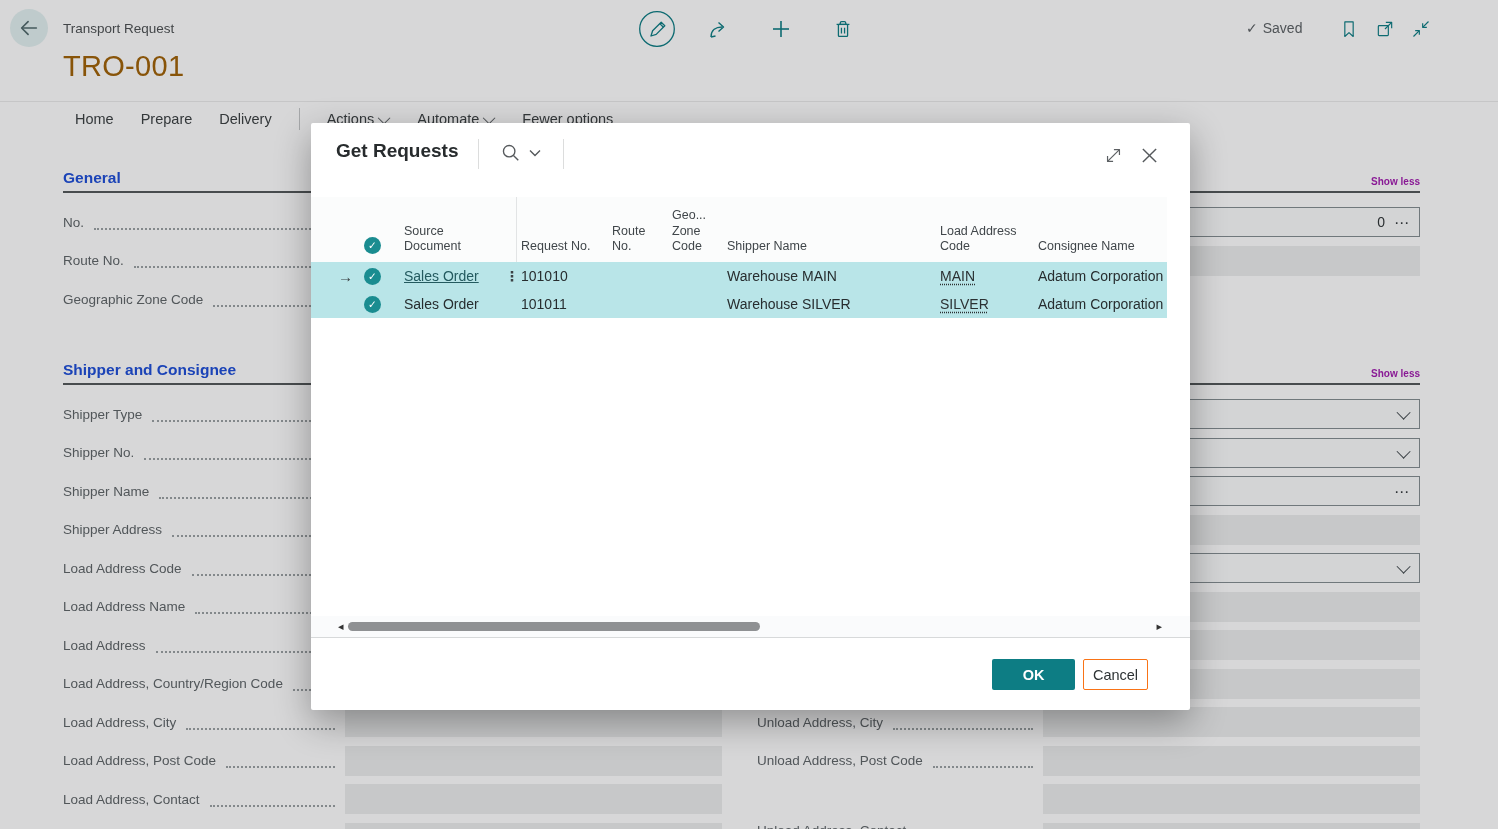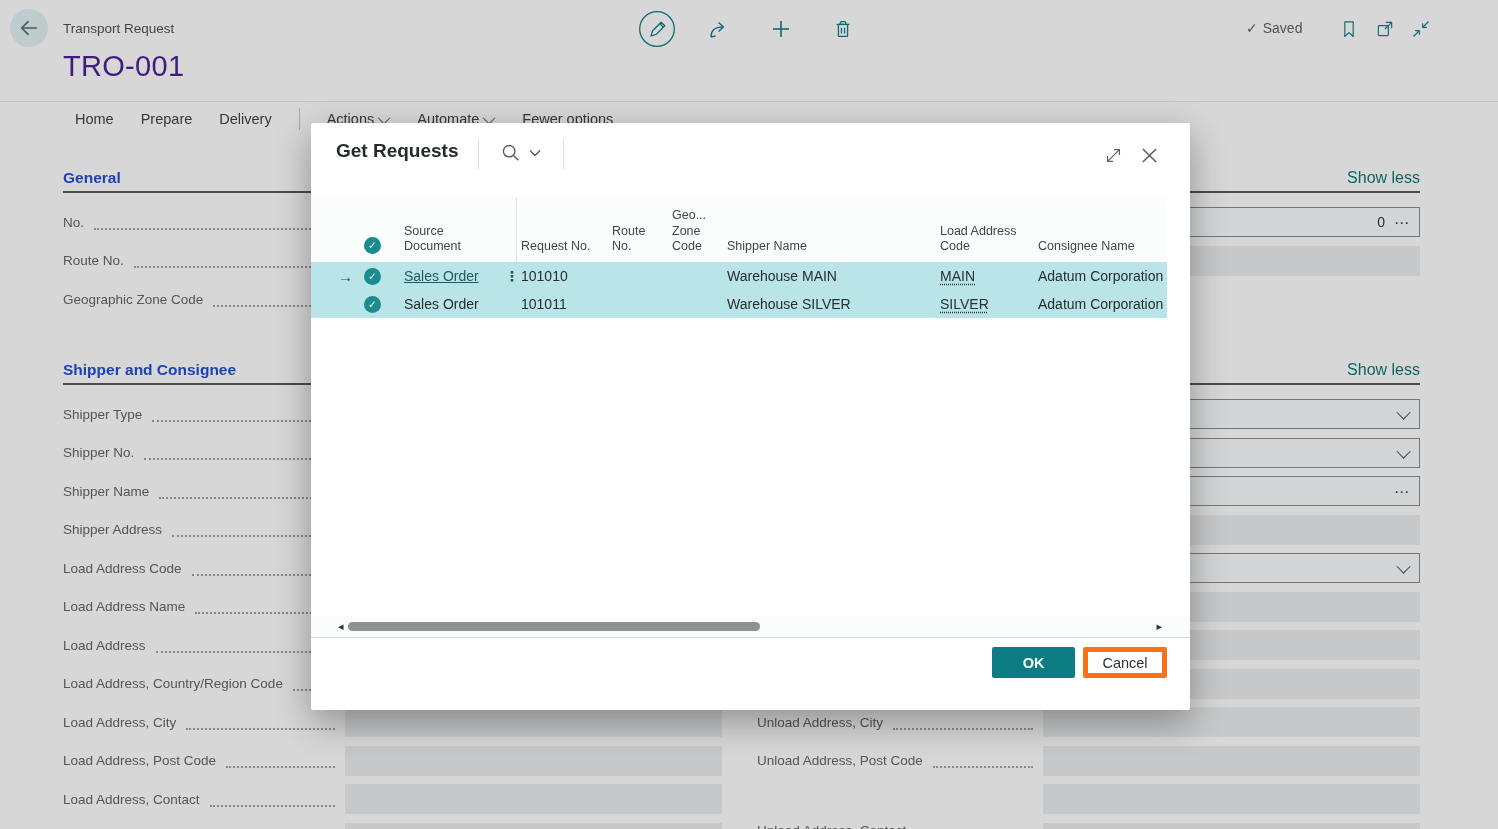--- a/index.html
+++ b/index.html
@@ -6,33 +6,33 @@
   .stage{position:relative;width:1498px;height:829px;overflow:hidden;background:#fff;
          font-family:"Liberation Sans","DejaVu Sans",sans-serif;-webkit-font-smoothing:antialiased;}
   
   .page{position:absolute;inset:0;background:#fff;}
   .topbar{position:absolute;left:0;top:0;right:0;height:56px;}
   .back-circle{position:absolute;left:10px;top:9px;width:38px;height:38px;border-radius:50%;
                background:#e3f1f1;display:flex;align-items:center;justify-content:center;cursor:pointer;}
   .app-caption{position:absolute;left:63px;top:21px;font-size:13.5px;color:#4c5052;}
   .tb-ic{position:absolute;top:10px;width:38px;height:38px;display:flex;align-items:center;justify-content:center;cursor:pointer;}
   .saved{position:absolute;left:1246px;top:20px;font-size:14px;color:#5d6265;display:flex;align-items:center;gap:5px;}
-  .page-title{position:absolute;left:63px;top:50px;font-size:29px;font-weight:300;color:#4c1d95;letter-spacing:.3px;}
+  .page-title{position:absolute;left:63px;top:50px;font-size:29px;font-weight:300;color:#a16207;letter-spacing:.3px;}
   .title-sep{position:absolute;left:0;right:0;top:101px;height:1px;background:#ebebeb;}
   .tabs{position:absolute;left:75px;top:103px;height:32px;display:flex;align-items:center;gap:27px;
         font-size:14.5px;color:#3b4042;}
   .tab,.menu{display:flex;align-items:center;gap:7px;cursor:pointer;white-space:nowrap;}
   .vdiv{width:1px;height:22px;background:#c4c7c8;}
   .chev{width:8px;height:8px;border-left:1.5px solid #5a5f62;border-bottom:1.5px solid #5a5f62;
         transform:rotate(-45deg) translateY(-2px);display:inline-block;}
   
   .sec-head{position:absolute;left:63px;width:1357px;height:27px;border-bottom:2px solid #54585a;
             display:flex;justify-content:space-between;align-items:flex-end;padding-bottom:4px;box-sizing:content-box;}
   .sec-title{font-size:15.5px;font-weight:bold;color:#1d4ed8;}
-  .show-less{font-size:16px;color:#0f766e;cursor:pointer;}
+  .show-less{font-size:10px;color:#a21caf;cursor:pointer;font-weight:bold;}
   
   .fcol{position:absolute;}
   .fr{height:38.5px;display:flex;align-items:flex-start;}
   .flabel{display:flex;align-items:center;height:30px;font-size:13.5px;color:#5f6568;flex:0 0 auto;}
   .leader{flex:1;border-bottom:2px dotted #9aa0a3;height:1px;margin:12px 10px 0 10px;}
   .inp{height:30px;background:#eceded;flex:0 0 377px;box-sizing:border-box;position:relative;}
   .inp.bordered{background:#fbfcfc;border:1px solid #848d91;display:flex;align-items:center;justify-content:flex-end;padding:0 9px;gap:9px;}
   .inp .ichev{width:9px;height:9px;border-left:1.6px solid #424a4e;border-bottom:1.6px solid #424a4e;
               transform:rotate(-45deg) translateY(-2px);}
   .assist{font-size:15px;color:#33393c;letter-spacing:1px;line-height:1;}
@@ -66,25 +66,25 @@
   .c-cons{flex:1 1 auto;min-width:0;white-space:nowrap;}
   .chk{width:17px;height:17px;border-radius:50%;background:var(--check_circle);color:#fff;font-size:10.5px;
        display:flex;align-items:center;justify-content:center;font-weight:bold;}
   .link{color:var(--link);text-decoration:underline;cursor:pointer;}
   .dotlink{color:#2b3133;text-decoration:underline dotted;text-underline-offset:3px;cursor:pointer;}
   .cur-arrow{font-size:15px;color:#3a4042;}
   
   .hscroll{position:absolute;left:0;right:0;top:493px;height:21px;background:#fafbfc;border-bottom:1px solid #d7d9da;}
   .hs-thumb{position:absolute;left:37px;top:6px;width:412px;height:9px;border-radius:5px;background:#8f9193;cursor:grab;}
   .hs-arrow{position:absolute;top:2px;font-size:11px;color:#333;cursor:pointer;line-height:17px;}
-  .m-foot{position:absolute;left:0;right:0;bottom:12px;height:72px;padding-left:24px;}
+  .m-foot{position:absolute;left:0;right:0;bottom:0;height:72px;padding-left:24px;}
   .btn{position:absolute;top:21px;height:31px;box-sizing:border-box;font-size:14.5px;display:flex;
        align-items:center;justify-content:center;cursor:pointer;border-radius:2px;}
   .btn-ok{left:681px;width:83px;background:var(--accent);color:#fff;font-weight:bold;}
-  .btn-cancel{left:772px;width:84px;background:#fff;border:5px solid #f97316;color:#2e3335;}
+  .btn-cancel{left:772px;width:65px;background:#fff;border:1px solid #f97316;color:#2e3335;}
   svg{display:block;}
 </style>
 </head>
 <body>
 
 <div class="stage">
 
   <div class="page">
 
     <div class="topbar">

